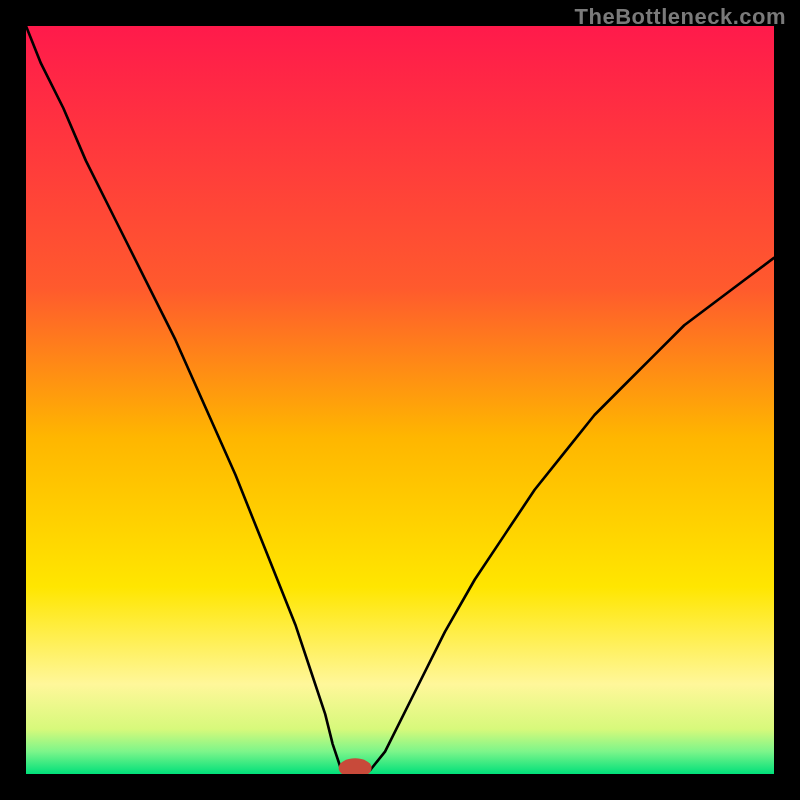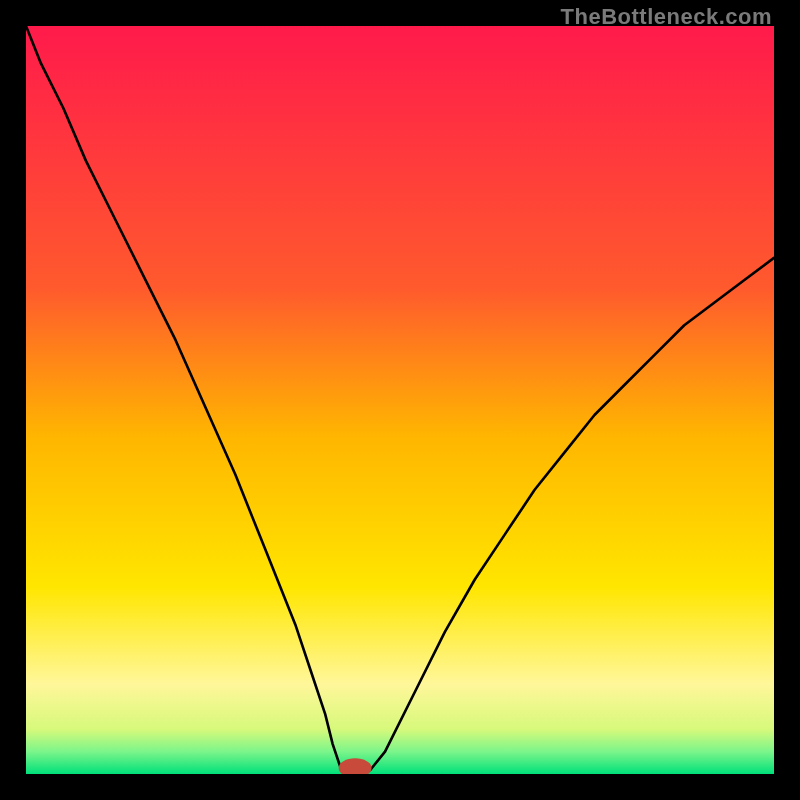--- a/index.html
+++ b/index.html
@@ -13,21 +13,21 @@
   }
   .frame {
     position: relative;
     width: 800px;
     height: 800px;
     background: #000;
   }
   .watermark {
     position: absolute;
     top: 4px;
-    right: 28px;
+    right: 14px;
     color: #7a7a7a;
     font-size: 22px;
     font-weight: 600;
     letter-spacing: 0.5px;
     z-index: 5;
   }
   .plot {
     position: absolute;
     left: 26px;
     top: 26px;

